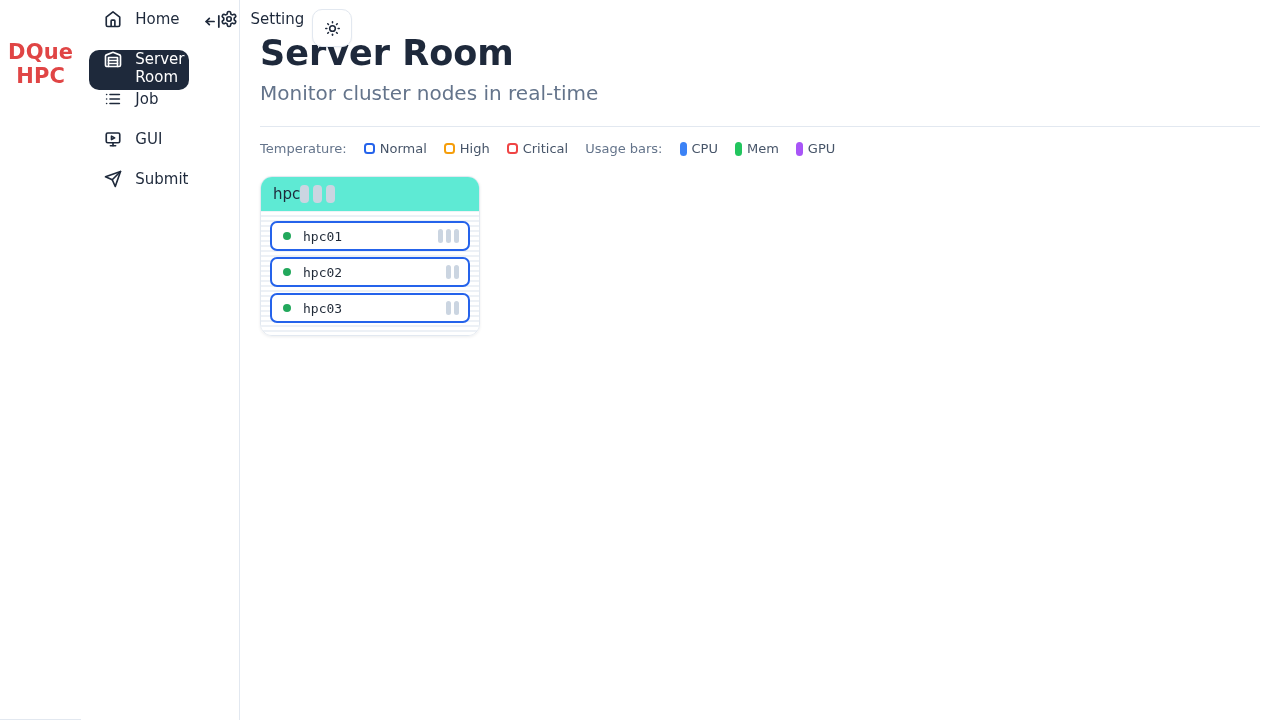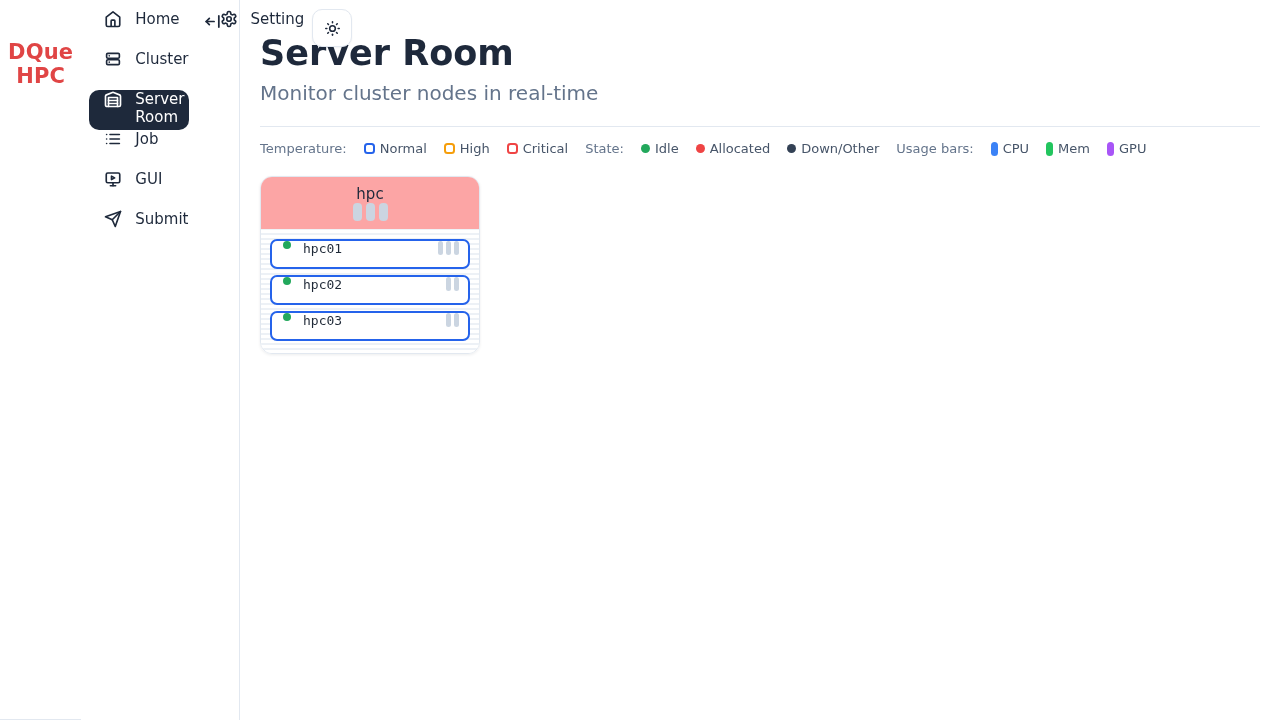--- a/index.html
+++ b/index.html
@@ -66,32 +66,32 @@
   .swatch-pill { width:7px; height:14px; border-radius:4px; }
 
   
   .rack-card {
     margin-top:20px; width:220px;
     border:1px solid #e2e8f0; border-radius:12px;
     box-shadow:0 1px 3px rgba(15,23,42,.08);
     overflow:hidden;
   }
   .rack-header {
-    display:flex; align-items:center; justify-content:center;
-    padding:8px 12px; background:#fca5a5; border-bottom:1px solid #eef2f6;flex-direction:column;
+    display:flex; align-items:center; justify-content:flex-start;
+    padding:8px 12px; background:#5eead4; border-bottom:1px solid #eef2f6;
   }
   .rack-name { font-size:15px; color:#1e293b; }
   .hbars { display:flex; gap:4px; }
   .hbar { width:9px; height:18px; border-radius:4px; background:#cbd5e1; }
   .rack-body {
     padding:9px 9px 12px 9px;
     background:repeating-linear-gradient(to bottom,#ffffff 0px,#ffffff 3px,#edf1f6 3px,#edf1f6 5px);
   }
   .node-row {
-    display:flex; align-items:flex-start;
+    display:flex; align-items:center;
     height:30px; margin-bottom:6px; padding:0 9px 0 11px;
     background:#ffffff; border:2px solid #2563eb; border-radius:7px;
     cursor:pointer;
   }
   .node-row:last-child { margin-bottom:0; }
   .node-dot { width:8px; height:8px; border-radius:50%; }
   .node-name {
     margin-left:12px; font-size:13px; color:#1f2937;
     font-family:"DejaVu Sans Mono","Liberation Mono",monospace;
   }
@@ -122,31 +122,20 @@
     <div class="nav-item">
       <span>
         <svg viewBox="0 0 24 24" width="18" height="18" fill="none" stroke="currentColor" stroke-width="2.2" stroke-linecap="round" stroke-linejoin="round">
           <path d="m3 9.5 9-7 9 7V20a2 2 0 0 1-2 2H5a2 2 0 0 1-2-2z"></path>
           <path d="M9.5 21.7v-7.2a1 1 0 0 1 1-1h3a1 1 0 0 1 1 1v7.2"></path>
         </svg>
       </span>
       <span>Home</span>
     </div>
 
-    <div class="nav-item">
-      <span>
-        <svg viewBox="0 0 24 24" width="18" height="18" fill="none" stroke="currentColor" stroke-width="2.2" stroke-linecap="round" stroke-linejoin="round">
-          <rect x="3.5" y="4.5" width="17" height="6.5" rx="1.6"></rect>
-          <rect x="3.5" y="13" width="17" height="6.5" rx="1.6"></rect>
-          <path d="M7 7.75h.01"></path>
-            <path d="M7 16.25h.01"></path>
-        </svg>
-      </span>
-      <span>Cluster</span>
-    </div>
 
     <div class="nav-item active">
       <span>
         <svg viewBox="0 0 24 24" width="18" height="18" fill="none" stroke="currentColor" stroke-width="2.2" stroke-linecap="round" stroke-linejoin="round">
           <path d="M22 8.35V20a2 2 0 0 1-2 2H4a2 2 0 0 1-2-2V8.35a2 2 0 0 1 1.26-1.86l8-3.2a2 2 0 0 1 1.48 0l8 3.2A2 2 0 0 1 22 8.35Z"></path>
           <path d="M6 22V10h12v12"></path>
             <path d="M6 14h12"></path>
             <path d="M6 18h12"></path>
         </svg>
       </span>
@@ -246,35 +235,20 @@
       <span class="legend-item">
         <span class="swatch-temp" style="border-color: rgb(245, 158, 11);"></span>
         <span>High</span>
       </span>
       <span class="legend-item">
         <span class="swatch-temp" style="border-color: rgb(239, 68, 68);"></span>
         <span>Critical</span>
       </span>
     </div>
 
-    <div class="legend-group">
-      <span class="legend-label">State:</span>
-      <span class="legend-item">
-        <span class="swatch-dot" style="background-color: rgb(34, 168, 92);"></span>
-        <span>Idle</span>
-      </span>
-      <span class="legend-item">
-        <span class="swatch-dot" style="background-color: rgb(239, 68, 68);"></span>
-        <span>Allocated</span>
-      </span>
-      <span class="legend-item">
-        <span class="swatch-dot" style="background-color: rgb(51, 65, 85);"></span>
-        <span>Down/Other</span>
-      </span>
-    </div>
 
     <div class="legend-group">
       <span class="legend-label">Usage bars:</span>
       <span class="legend-item">
         <span class="swatch-pill" style="background-color: rgb(59, 130, 246);"></span>
         <span>CPU</span>
       </span>
       <span class="legend-item">
         <span class="swatch-pill" style="background-color: rgb(34, 197, 94);"></span>
         <span>Mem</span>

